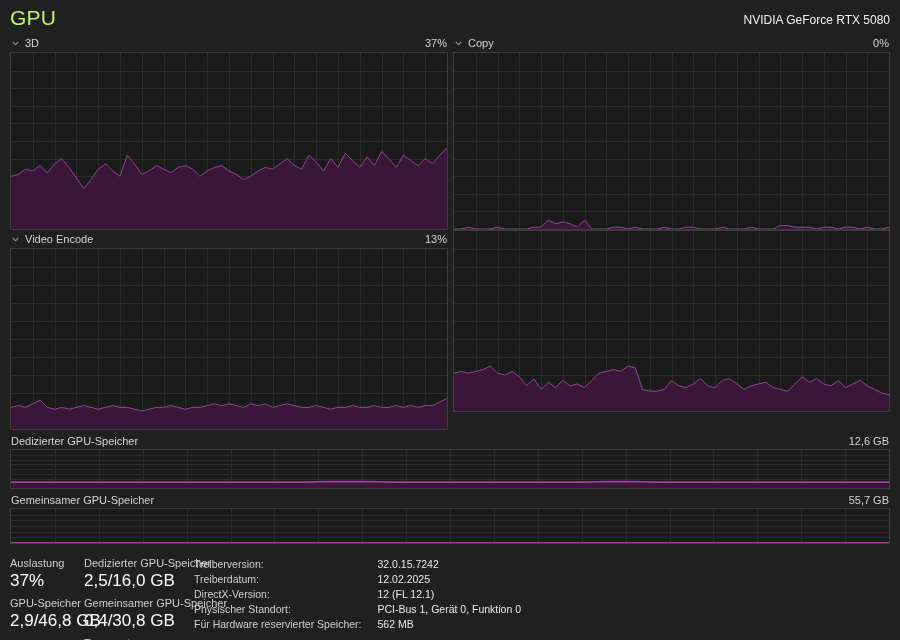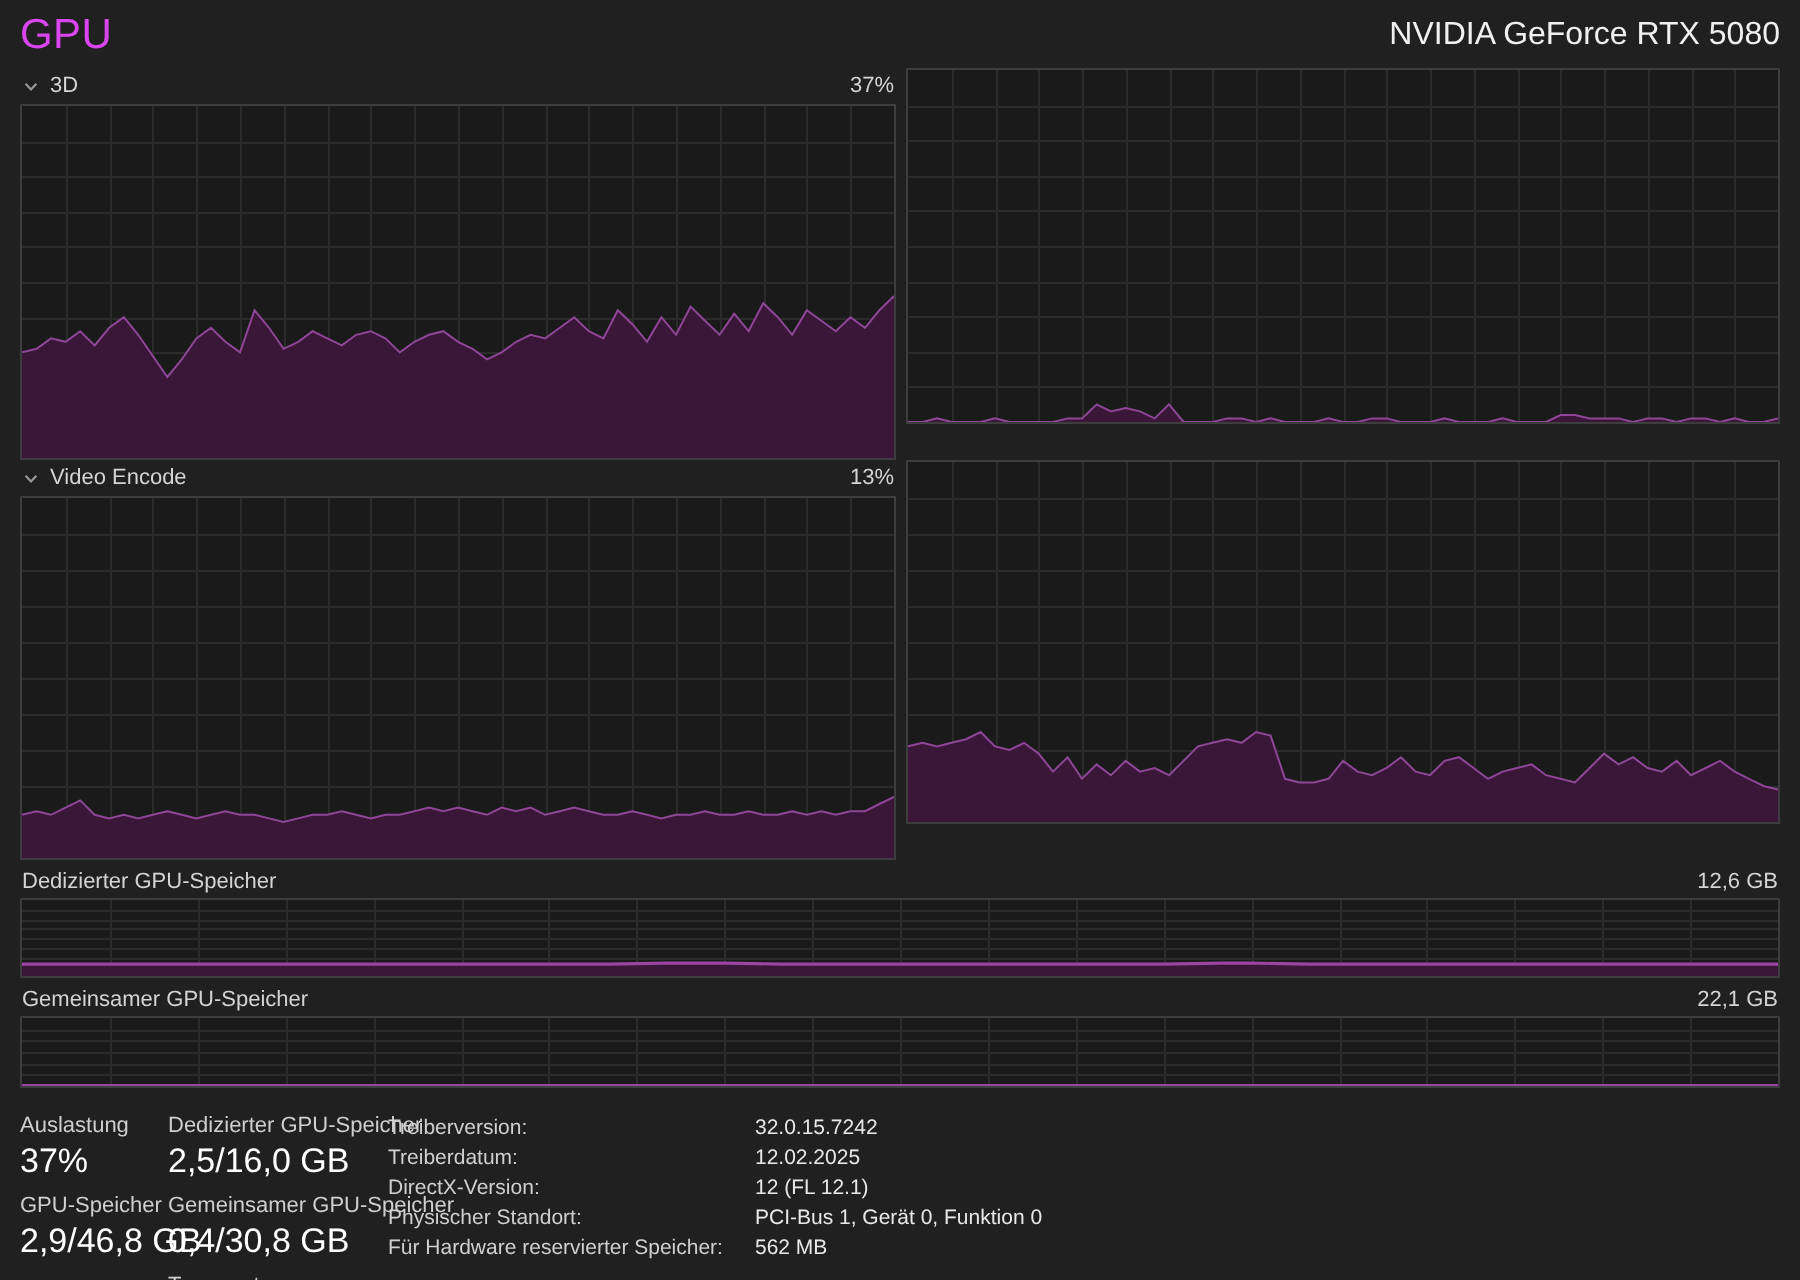--- a/index.html
+++ b/index.html
@@ -6,22 +6,22 @@
   html,body { width:900px; height:640px; overflow:hidden; }
   body {
     background:#202020;
     font-family:"Liberation Sans", sans-serif;
     color:#e8e8e8;
     -webkit-font-smoothing:antialiased;
   }
   .page { width:900px; height:640px; padding:6px 10px 0 10px; }
 
   .titlebar { display:flex; justify-content:space-between; align-items:flex-end; margin-bottom:4px; }
-  .page-title { font-size:21px; font-weight:400; color:#d946ef; letter-spacing:.2px; }
-  .gpu-name { font-size:16px; color:#f0f0f0; padding-bottom:3px; }
+  .page-title { font-size:21px; font-weight:400; color:#bef264; letter-spacing:.2px; }
+  .gpu-name { font-size:12px; color:#f0f0f0; padding-bottom:3px; }
 
   .charts-grid { display:grid; grid-template-columns:1fr 1fr; column-gap:5px; }
   .chart-header { display:flex; align-items:center; font-size:11px; color:#d4d4d4; height:18px; padding:0 1px;text-align:center; }
   .chev { display:inline-flex; align-items:center; margin-right:5px; cursor:default; }
   .chart-header .pct { margin-left:auto; color:#d4d4d4; }
   .chart-box {
     border:1px solid #3d3d3d;
     background:#1a1a1a;
     width:100%;
     position:relative;
@@ -94,20 +94,29 @@
             <line x1="0" x2="436" y1="106.5" y2="106.5" stroke="#2b2b2b" stroke-width="1" shape-rendering="crispEdges"></line>
             <line x1="0" x2="436" y1="123.5" y2="123.5" stroke="#2b2b2b" stroke-width="1" shape-rendering="crispEdges"></line>
             <line x1="0" x2="436" y1="141.5" y2="141.5" stroke="#2b2b2b" stroke-width="1" shape-rendering="crispEdges"></line>
             <line x1="0" x2="436" y1="158.5" y2="158.5" stroke="#2b2b2b" stroke-width="1" shape-rendering="crispEdges"></line>
             <polygon points="0,176 0.0,123.2 7.3,121.4 14.5,116.2 21.8,117.9 29.1,112.6 36.3,119.7 43.6,110.9 50.9,105.6 58.1,114.4 65.4,125.0 72.7,135.5 79.9,126.7 87.2,116.2 94.5,110.9 101.7,117.9 109.0,123.2 116.3,102.1 123.5,110.9 130.8,121.4 138.1,117.9 145.3,112.6 152.6,116.2 159.9,119.7 167.1,114.4 174.4,112.6 181.7,116.2 188.9,123.2 196.2,117.9 203.5,114.4 210.7,112.6 218.0,117.9 225.3,121.4 232.5,126.7 239.8,123.2 247.1,117.9 254.3,114.4 261.6,116.2 268.9,110.9 276.1,105.6 283.4,112.6 290.7,116.2 297.9,102.1 305.2,109.1 312.5,117.9 319.7,105.6 327.0,114.4 334.3,100.3 341.5,107.4 348.8,114.4 356.1,103.8 363.3,112.6 370.6,98.6 377.9,105.6 385.1,114.4 392.4,102.1 399.7,107.4 406.9,112.6 414.2,105.6 421.5,110.9 428.7,102.1 436.0,95.0 436,176" fill="#3a1638"></polygon>
             <polyline points="0.0,123.2 7.3,121.4 14.5,116.2 21.8,117.9 29.1,112.6 36.3,119.7 43.6,110.9 50.9,105.6 58.1,114.4 65.4,125.0 72.7,135.5 79.9,126.7 87.2,116.2 94.5,110.9 101.7,117.9 109.0,123.2 116.3,102.1 123.5,110.9 130.8,121.4 138.1,117.9 145.3,112.6 152.6,116.2 159.9,119.7 167.1,114.4 174.4,112.6 181.7,116.2 188.9,123.2 196.2,117.9 203.5,114.4 210.7,112.6 218.0,117.9 225.3,121.4 232.5,126.7 239.8,123.2 247.1,117.9 254.3,114.4 261.6,116.2 268.9,110.9 276.1,105.6 283.4,112.6 290.7,116.2 297.9,102.1 305.2,109.1 312.5,117.9 319.7,105.6 327.0,114.4 334.3,100.3 341.5,107.4 348.8,114.4 356.1,103.8 363.3,112.6 370.6,98.6 377.9,105.6 385.1,114.4 392.4,102.1 399.7,107.4 406.9,112.6 414.2,105.6 421.5,110.9 428.7,102.1 436.0,95.0" fill="none" stroke="#8e4796" stroke-width="1"></polyline>
           </svg>
         </div>
     </div>
     <div>
+      <div class="chart-header">
+        <span class="chev">
+          <svg width="9" height="9" viewBox="0 0 10 10">
+              <path d="M2 3.2 L5 6.4 L8 3.2" stroke="#9a9a9a" stroke-width="1.2" fill="none"></path>
+            </svg>
+        </span>
+        <span>Copy</span>
+        <span class="pct">0%</span>
+      </div>
       <div class="chart-box h-big1">
           <svg width="435" height="176">
             <line x1="22.5" x2="22.5" y1="0" y2="176" stroke="#2b2b2b" stroke-width="1" shape-rendering="crispEdges"></line>
             <line x1="44.5" x2="44.5" y1="0" y2="176" stroke="#2b2b2b" stroke-width="1" shape-rendering="crispEdges"></line>
             <line x1="65.5" x2="65.5" y1="0" y2="176" stroke="#2b2b2b" stroke-width="1" shape-rendering="crispEdges"></line>
             <line x1="87.5" x2="87.5" y1="0" y2="176" stroke="#2b2b2b" stroke-width="1" shape-rendering="crispEdges"></line>
             <line x1="109.5" x2="109.5" y1="0" y2="176" stroke="#2b2b2b" stroke-width="1" shape-rendering="crispEdges"></line>
             <line x1="131.5" x2="131.5" y1="0" y2="176" stroke="#2b2b2b" stroke-width="1" shape-rendering="crispEdges"></line>
             <line x1="152.5" x2="152.5" y1="0" y2="176" stroke="#2b2b2b" stroke-width="1" shape-rendering="crispEdges"></line>
             <line x1="174.5" x2="174.5" y1="0" y2="176" stroke="#2b2b2b" stroke-width="1" shape-rendering="crispEdges"></line>
@@ -257,21 +266,21 @@
           <line x1="0" x2="878" y1="33.5" y2="33.5" stroke="#2b2b2b" stroke-width="1" shape-rendering="crispEdges"></line>
           <polygon points="0,38 0.0,32.1 14.6,32.1 29.3,32.1 43.9,32.1 58.5,32.1 73.2,32.1 87.8,32.1 102.4,32.1 117.1,32.1 131.7,32.1 146.3,32.1 161.0,32.1 175.6,32.1 190.2,32.1 204.9,32.1 219.5,32.1 234.1,32.1 248.8,32.1 263.4,32.1 278.0,32.1 292.7,32.1 307.3,31.8 321.9,31.6 336.6,31.6 351.2,31.6 365.8,31.8 380.5,32.1 395.1,32.1 409.7,32.1 424.4,32.1 439.0,32.1 453.6,32.1 468.3,32.1 482.9,32.1 497.5,32.1 512.2,32.1 526.8,32.1 541.4,32.1 556.1,32.1 570.7,32.1 585.3,31.8 600.0,31.6 614.6,31.6 629.2,31.8 643.9,32.1 658.5,32.1 673.1,32.1 687.8,32.1 702.4,32.1 717.0,32.1 731.7,32.1 746.3,32.1 760.9,32.1 775.6,32.1 790.2,32.1 804.8,32.1 819.5,32.1 834.1,32.1 848.7,32.1 863.4,32.1 878.0,32.1 878,38" fill="#3a1638"></polygon>
           <polyline points="0.0,32.1 14.6,32.1 29.3,32.1 43.9,32.1 58.5,32.1 73.2,32.1 87.8,32.1 102.4,32.1 117.1,32.1 131.7,32.1 146.3,32.1 161.0,32.1 175.6,32.1 190.2,32.1 204.9,32.1 219.5,32.1 234.1,32.1 248.8,32.1 263.4,32.1 278.0,32.1 292.7,32.1 307.3,31.8 321.9,31.6 336.6,31.6 351.2,31.6 365.8,31.8 380.5,32.1 395.1,32.1 409.7,32.1 424.4,32.1 439.0,32.1 453.6,32.1 468.3,32.1 482.9,32.1 497.5,32.1 512.2,32.1 526.8,32.1 541.4,32.1 556.1,32.1 570.7,32.1 585.3,31.8 600.0,31.6 614.6,31.6 629.2,31.8 643.9,32.1 658.5,32.1 673.1,32.1 687.8,32.1 702.4,32.1 717.0,32.1 731.7,32.1 746.3,32.1 760.9,32.1 775.6,32.1 790.2,32.1 804.8,32.1 819.5,32.1 834.1,32.1 848.7,32.1 863.4,32.1 878.0,32.1" fill="none" stroke="#9b44a0" stroke-width="1.6"></polyline>
         </svg>
       </div>
   </div>
 
   <div>
     <div class="mem-header">
       <span>Gemeinsamer GPU-Speicher</span>
-      <span>22,1 GB</span>
+      <span>55,7 GB</span>
     </div>
     <div class="chart-box h-mem2">
         <svg width="878" height="34">
           <line x1="44.5" x2="44.5" y1="0" y2="34" stroke="#2b2b2b" stroke-width="1" shape-rendering="crispEdges"></line>
           <line x1="88.5" x2="88.5" y1="0" y2="34" stroke="#2b2b2b" stroke-width="1" shape-rendering="crispEdges"></line>
           <line x1="132.5" x2="132.5" y1="0" y2="34" stroke="#2b2b2b" stroke-width="1" shape-rendering="crispEdges"></line>
           <line x1="176.5" x2="176.5" y1="0" y2="34" stroke="#2b2b2b" stroke-width="1" shape-rendering="crispEdges"></line>
           <line x1="220.5" x2="220.5" y1="0" y2="34" stroke="#2b2b2b" stroke-width="1" shape-rendering="crispEdges"></line>
           <line x1="263.5" x2="263.5" y1="0" y2="34" stroke="#2b2b2b" stroke-width="1" shape-rendering="crispEdges"></line>
           <line x1="307.5" x2="307.5" y1="0" y2="34" stroke="#2b2b2b" stroke-width="1" shape-rendering="crispEdges"></line>

